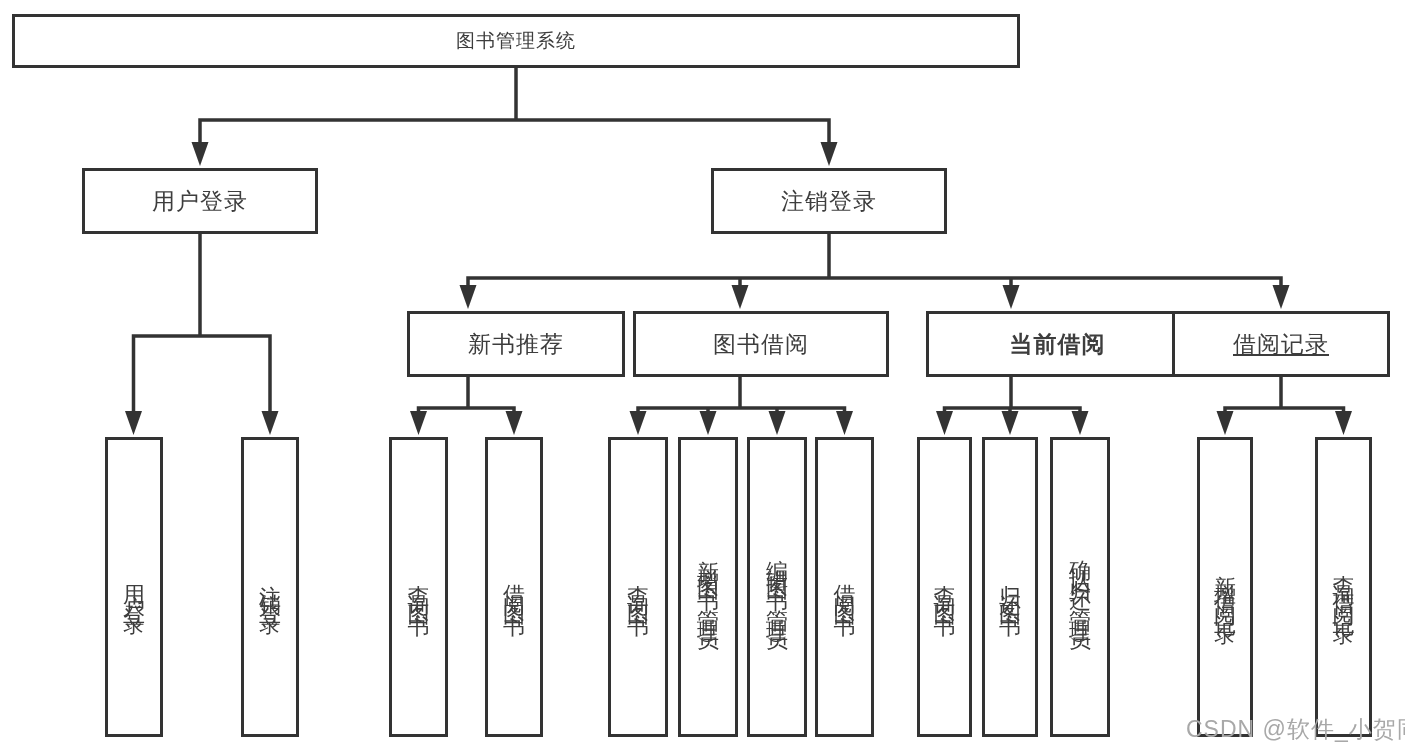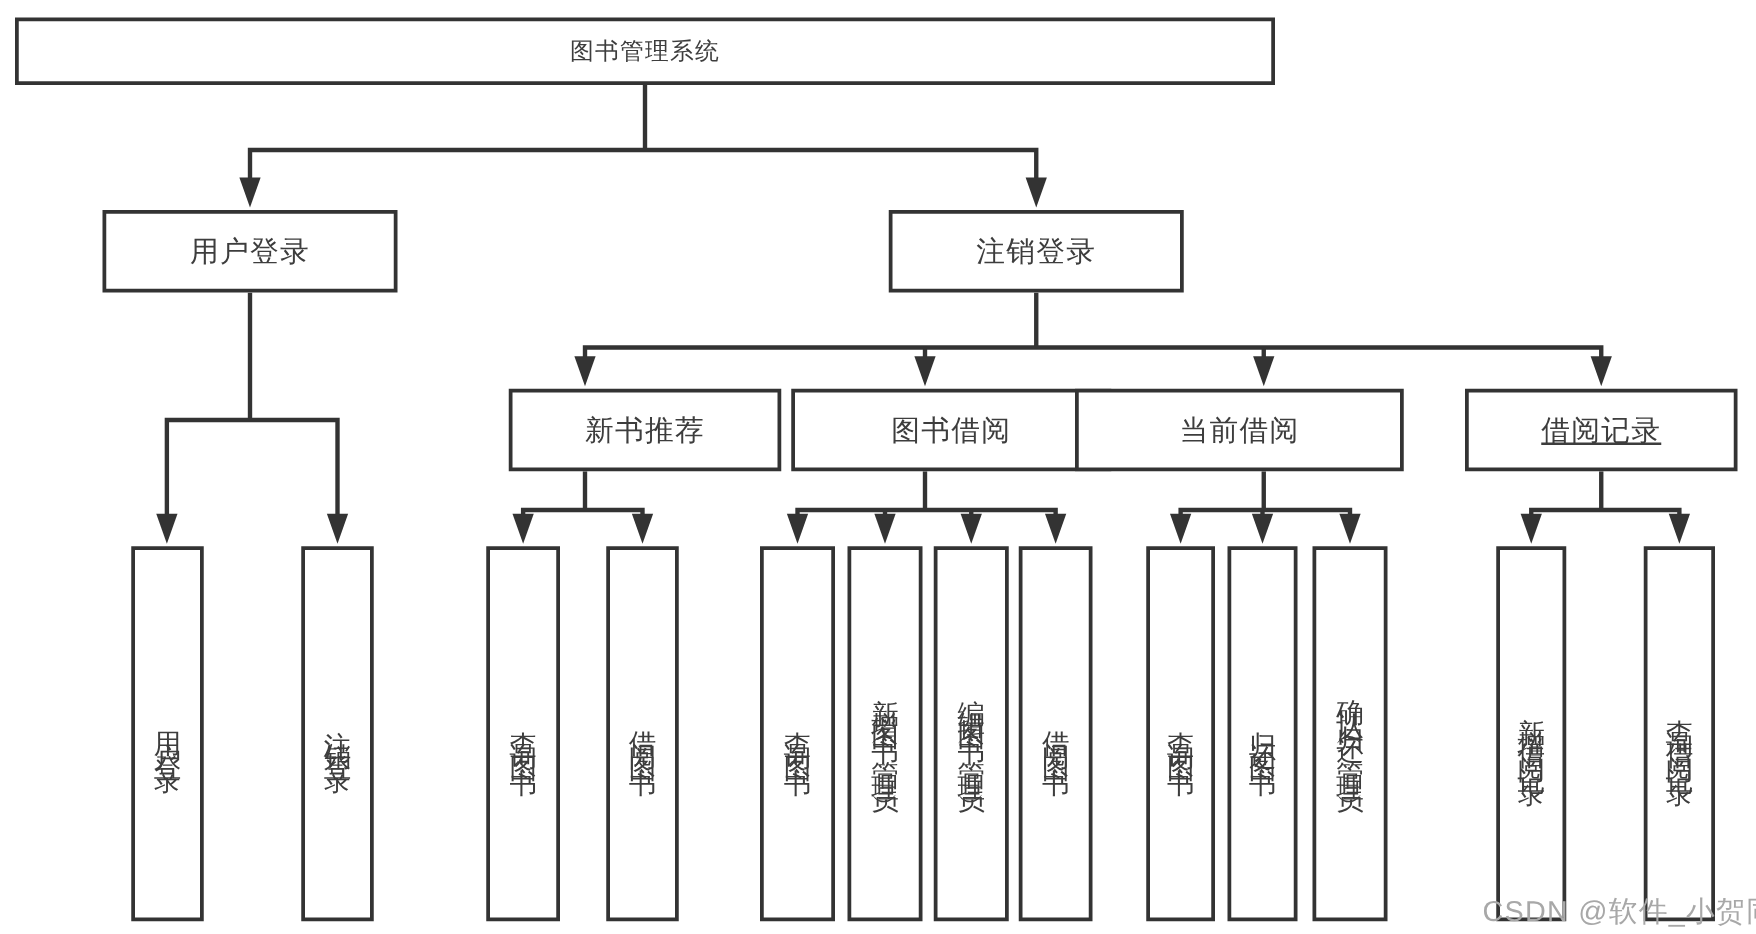--- a/index.html
+++ b/index.html
@@ -103,21 +103,21 @@
   <div class="node hbox" style="left:711px; top:168px; width:236px; height:66px;">
     <span>注销登录</span>
   </div>
 
   <div class="node hbox" style="left:359px; top:311px; width:218px; height:66px;margin-left:48px;">
     <span>新书推荐</span>
   </div>
   <div class="node hbox" style="left:633px; top:311px; width:256px; height:66px;">
     <span>图书借阅</span>
   </div>
-  <div class="node hbox" style="left:860px; top:311px; width:263px; height:66px;">
+  <div class="node hbox" style="left:926px; top:311px; width:263px; height:66px;font-weight:bold;">
     <span>当前借阅</span>
   </div>
   <div class="node hbox" style="left:1172px; top:311px; width:218px; height:66px;text-decoration:underline;">
     <span>借阅记录</span>
   </div>
 
   <div class="node vbox" style="left:105px; top:437px; width:58px; height:300px;">
     <span class="vtext">用户登录</span>
   </div>
   <div class="node vbox" style="left:241px; top:437px; width:58px; height:300px;">

